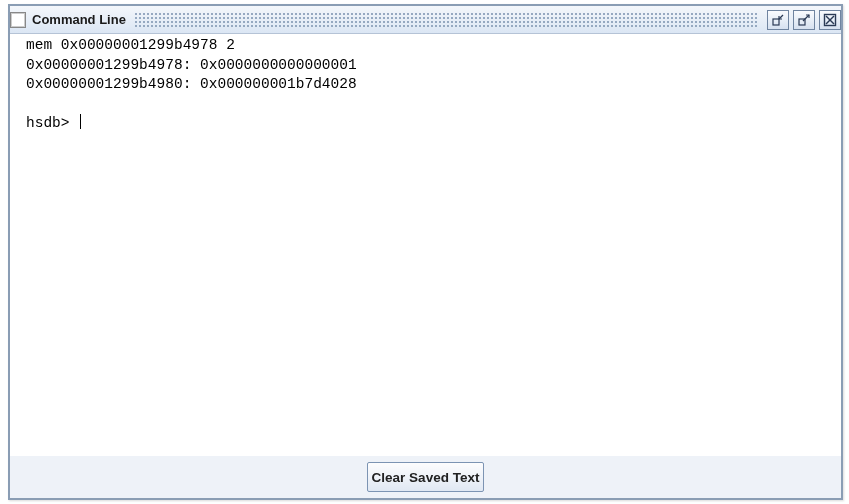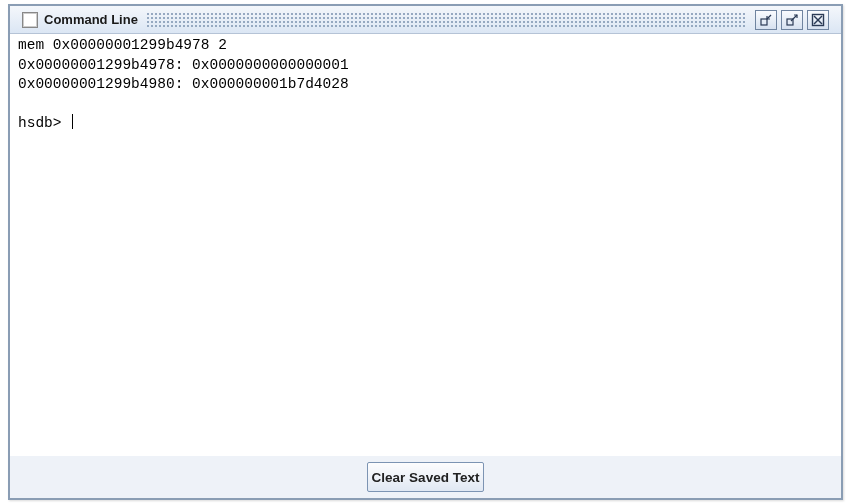--- a/index.html
+++ b/index.html
@@ -20,21 +20,21 @@
       border: 2px solid #8a9db4;
       background: #fff;
       box-shadow: 1px 1px 2px rgba(0,0,0,0.15);
     }
     .titlebar {
       height: 28px;
       background: linear-gradient(to bottom, #f4f7fb 0%, #dbe6f4 100%);
       border-bottom: 1px solid #b5c3d6;
       display: flex;
       align-items: center;
-      padding: 0 12px;
+      padding: 0 0;
     }
     .title-icon {
       width: 16px;
       height: 16px;
       border: 1px solid #888;
       background: #fff;
       margin-right: 6px;
       box-shadow: inset 0 0 0 1px #ccc;
     }
     .title-text {
@@ -63,21 +63,21 @@
       display: flex;
       align-items: center;
       justify-content: center;
       cursor: pointer;
     }
     .title-btn svg { display: block; }
     .content-area {
       height: calc(100% - 28px - 42px);
       overflow: auto;
       background: #fff;
-      padding: 2px 8px;
+      padding: 2px 16px;
     }
     .console {
       font-family: "Courier New", monospace;
       font-size: 14.5px;
       line-height: 1.35;
       color: #000;
       white-space: pre;
     }
     .prompt-line {
       display: inline;

